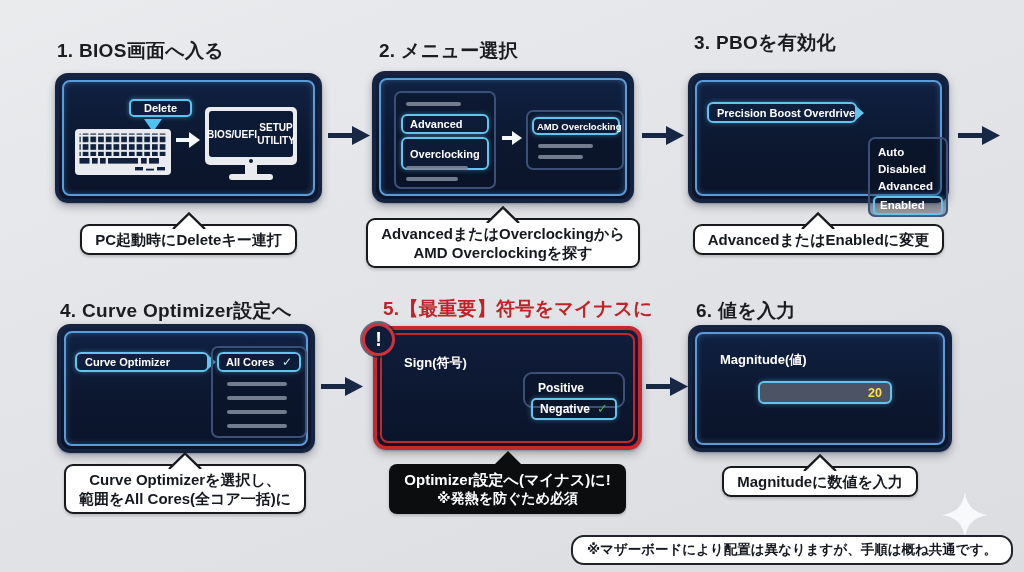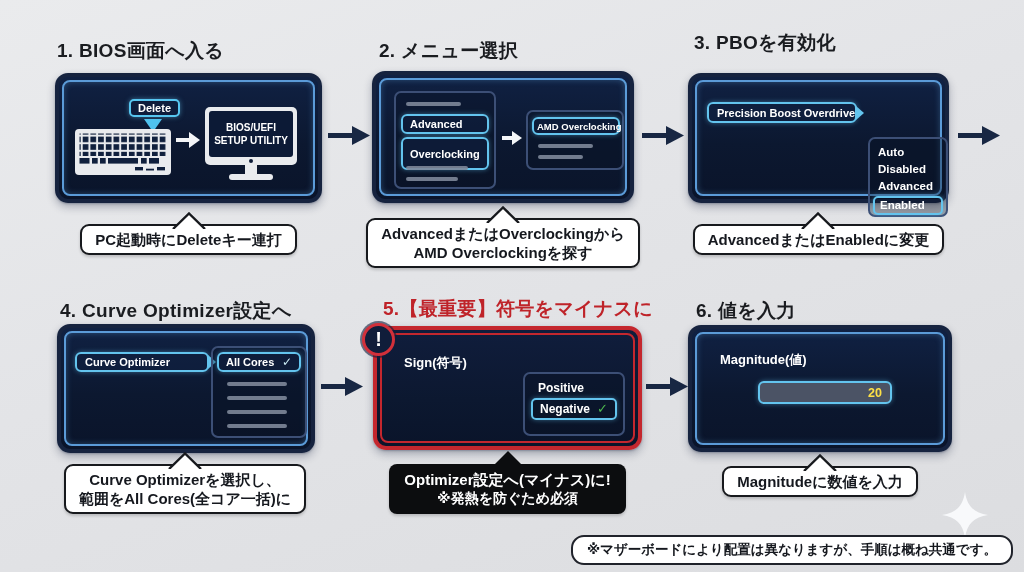--- a/index.html
+++ b/index.html
@@ -44,27 +44,27 @@
 
   .arrow-dark { position: absolute; }
   .arrow-white { position: absolute; }
 
   .warn-badge { position: absolute; left: -15px; top: -7px; width: 33px; height: 33px; border-radius: 50%;
                 background: #101d3a; border: 3px solid #d2303a; color: #ffffff; font-weight: bold; font-size: 20px;
                 display: flex; align-items: center; justify-content: center; z-index: 3;
                 box-shadow: 0 0 0 2px rgba(16,29,58,.6); }
 
   .kb-callout { position: absolute; background: #0e1d3c; border: 2px solid #57c6f0; border-radius: 5px;
-                color: #fff; font-weight: bold; font-size: 11px; padding: 1px 7px; box-shadow: 0 0 5px rgba(99,196,238,.5); }
+                color: #fff; font-weight: bold; font-size: 11px; padding: 1px 13px; box-shadow: 0 0 5px rgba(99,196,238,.5); }
   .kb-callout-tip { position: absolute; width: 18px; height: 13px; background: #4fc2ef;
                     clip-path: polygon(0 0,100% 0,50% 100%); }
 
   .monitor-bezel { position: absolute; background: #e9ebee; border-radius: 5px; }
   .monitor-screen { position: absolute; inset: 4px 4px 8px 4px; background: #0c1a36; border-radius: 3px;
-                    display: flex; flex-direction: column; align-items: center; justify-content: center;
+                    display: flex; flex-direction: row; align-items: center; justify-content: center;
                     color: #fff; font-weight: bold; font-size: 10px; line-height: 13px; text-align: center; }
   .monitor-dot { position: absolute; left: 50%; bottom: 2px; width: 4px; height: 4px; margin-left: -2px;
                  border-radius: 50%; background: #0c1a36; }
   .monitor-neck { position: absolute; background: #e9ebee; }
   .monitor-base { position: absolute; background: #e9ebee; border-radius: 3px; }
 
   .field-label { position: absolute; color: #ffffff; font-weight: bold; font-size: 13px; white-space: nowrap; }
   .value-input { position: absolute; background: #4b5365; border: 2px solid #63c4ee; border-radius: 6px;
                  color: #fde047; font-weight: bold; font-size: 12.5px; display: flex; align-items: center;
                  justify-content: flex-end; padding-right: 8px; box-shadow: 0 0 5px rgba(99,196,238,.45); }
@@ -217,21 +217,21 @@
   <svg class="arrow-dark" style="left:320px;top:376px;" width="44" height="20" viewBox="0 0 44 20">
     <rect x="1" y="8" width="26" height="5" fill="#182743"></rect>
       <polygon points="25,1 43,10.5 25,20" fill="#182743"></polygon>
   </svg>
 
   <div class="title red" style="left:383px;top:296px;">5.【最重要】符号をマイナスに</div>
   <div class="panel red" style="left:373px;top:326px;width:269px;height:124px;">
     <div class="inner-line"></div>
     <div class="warn-badge">!</div>
     <div class="field-label" style="left:27px;top:24px;">Sign(符号)</div>
-    <div class="listbox" style="left:146px;top:42px;width:102px;height:64px;padding:4px 6px;">
+    <div class="listbox" style="left:146px;top:42px;width:102px;height:36px;padding:4px 6px;border-radius:9px;">
       <div class="opt" style="font-size:12px;line-height:20px;padding-left:7px;">Positive</div>
       <div class="opt selected" style="font-size:12px;line-height:18px;padding:0 7px;display:flex;justify-content:space-between;">
         <span>Negative</span>
         <span class="check" style="color:#4db84e;font-size:13px;">✓</span>
       </div>
     </div>
   </div>
   <div class="cap-wrap" style="left:373px;top:464px;width:269px;">
     <div class="cap-box black">
       <svg class="cap-tip" width="34" height="17" viewBox="0 0 34 17">

